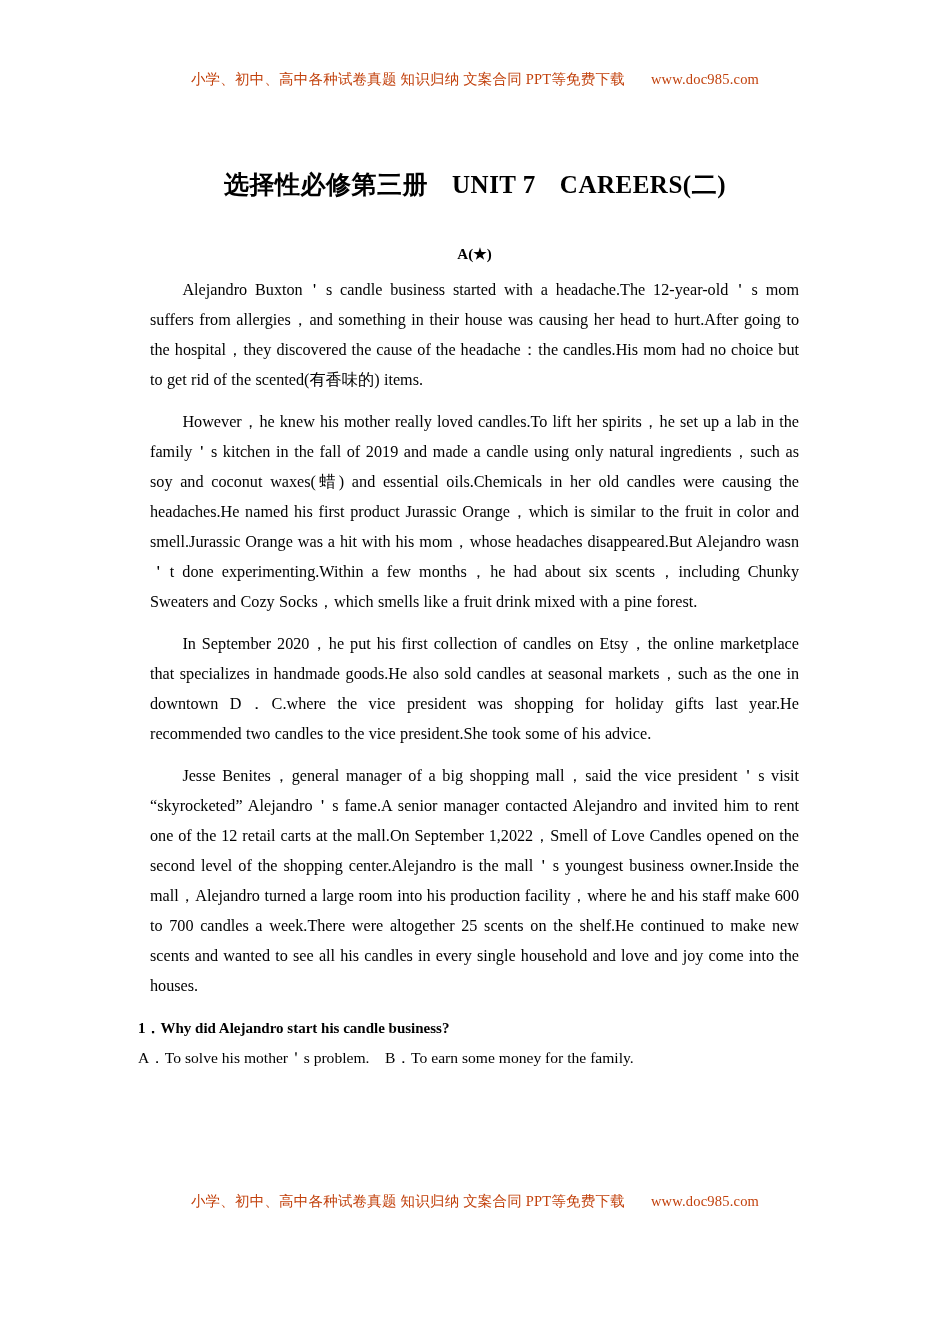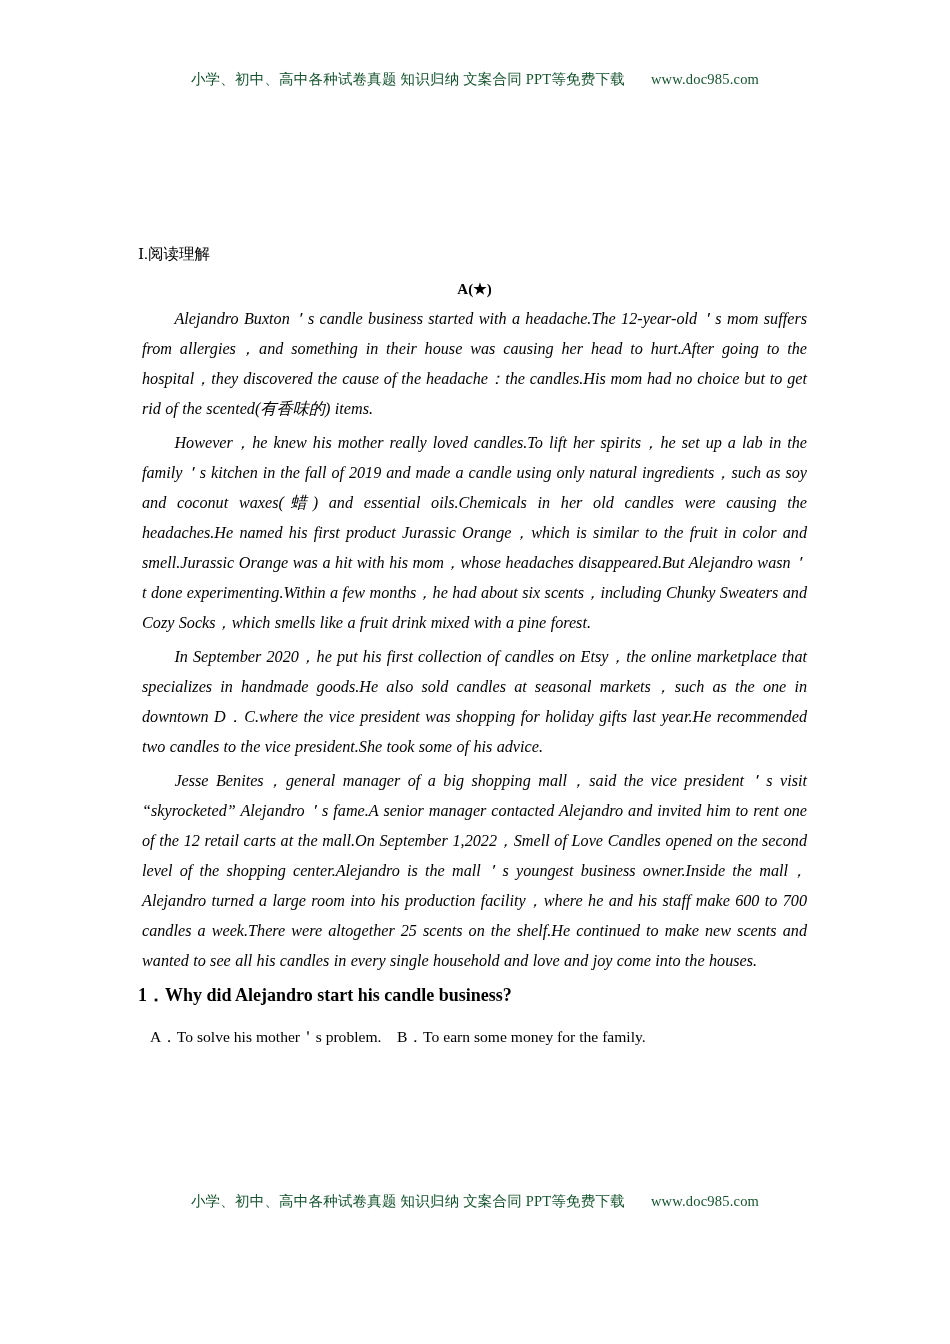--- a/index.html
+++ b/index.html
@@ -23,21 +23,21 @@
     width: 950px;
     height: 1344px;
   }
 
   
   .watermark {
     position: absolute;
     left: 0;
     width: 950px;
     text-align: center;
-    color: #14532d;
+    color: #c2410c;
     font-size: 14.5px;
     letter-spacing: 0.2px;
     white-space: nowrap;
   }
   .watermark .wm-cn {
     font-family: "Liberation Serif", "DejaVu Serif", serif;
   }
   .watermark .wm-gap {
     display: inline-block;
     width: 26px;
@@ -78,57 +78,58 @@
 
   .subsection-label {
     text-align: center;
     font-size: 15px;
     font-weight: bold;
     margin: 0 0 6px 0;
     line-height: 1.2;
   }
 
   p.para {
-    margin: 4px;
+    margin: 12px;
     font-size: 16.2px;
     line-height: 30px;
     text-align: justify;
     text-align-last: left;
     text-indent: 2em;
     text-justify: inter-word;
     word-spacing: 0.02em;
-    font-style: italic;
   }
 
   .q-stem {
     margin: 0;
-    font-size: 18px;
+    font-size: 15px;
     font-weight: bold;
     line-height: 30px;
   }
   .q-opts {
-    margin: 12px;
+    margin: 0;
     font-size: 15.6px;
     line-height: 30px;
     white-space: pre;
   }
 </style>
 </head>
 <body>
 
 <div class="page">
 
   <div class="watermark" id="header-watermark">
     <span class="wm-cn">小学、初中、高中各种试卷真题 知识归纳 文案合同 PPT等免费下载</span><span class="wm-gap"></span><span class="wm-url">www.doc985.com</span>
   </div>
 
+  <div class="doc-title">
+    <span>选择性必修第三册</span><span class="t-sp"></span><span>UNIT 7</span><span class="t-sp"></span><span>CAREERS(二)</span>
+  </div>
 
   <div class="content">
 
-    <div class="section-head">Ⅰ.阅读理解</div>
 
     <div class="subsection-label">A(★)</div>
 
     <p class="para">Alejandro Buxton＇s candle business started with a headache.The 12-year-old＇s mom suffers from allergies，and something in their house was causing her head to hurt.After going to the hospital，they discovered the cause of the headache：the candles.His mom had no choice but to get rid of the scented(有香味的) items.</p>
     <p class="para">However，he knew his mother really loved candles.To lift her spirits，he set up a lab in the family＇s kitchen in the fall of 2019 and made a candle using only natural ingredients，such as soy and coconut waxes(蜡) and essential oils.Chemicals in her old candles were causing the headaches.He named his first product Jurassic Orange，which is similar to the fruit in color and smell.Jurassic Orange was a hit with his mom，whose headaches disappeared.But Alejandro wasn＇t done experimenting.Within a few months，he had about six scents，including Chunky Sweaters and Cozy Socks，which smells like a fruit drink mixed with a pine forest.</p>
     <p class="para">In September 2020，he put his first collection of candles on Etsy，the online marketplace that specializes in handmade goods.He also sold candles at seasonal markets，such as the one in downtown D．C.where the vice president was shopping for holiday gifts last year.He recommended two candles to the vice president.She took some of his advice.</p>
     <p class="para">Jesse Benites，general manager of a big shopping mall，said the vice president＇s visit “skyrocketed” Alejandro＇s fame.A senior manager contacted Alejandro and invited him to rent one of the 12 retail carts at the mall.On September 1,2022，Smell of Love Candles opened on the second level of the shopping center.Alejandro is the mall＇s youngest business owner.Inside the mall，Alejandro turned a large room into his production facility，where he and his staff make 600 to 700 candles a week.There were altogether 25 scents on the shelf.He continued to make new scents and wanted to see all his candles in every single household and love and joy come into the houses.</p>
 
     <p class="q-stem"><span>1．</span><span>Why did Alejandro start his candle business?</span></p>
     <p class="q-opts">A．To solve his mother＇s problem.    B．To earn some money for the family.</p>

